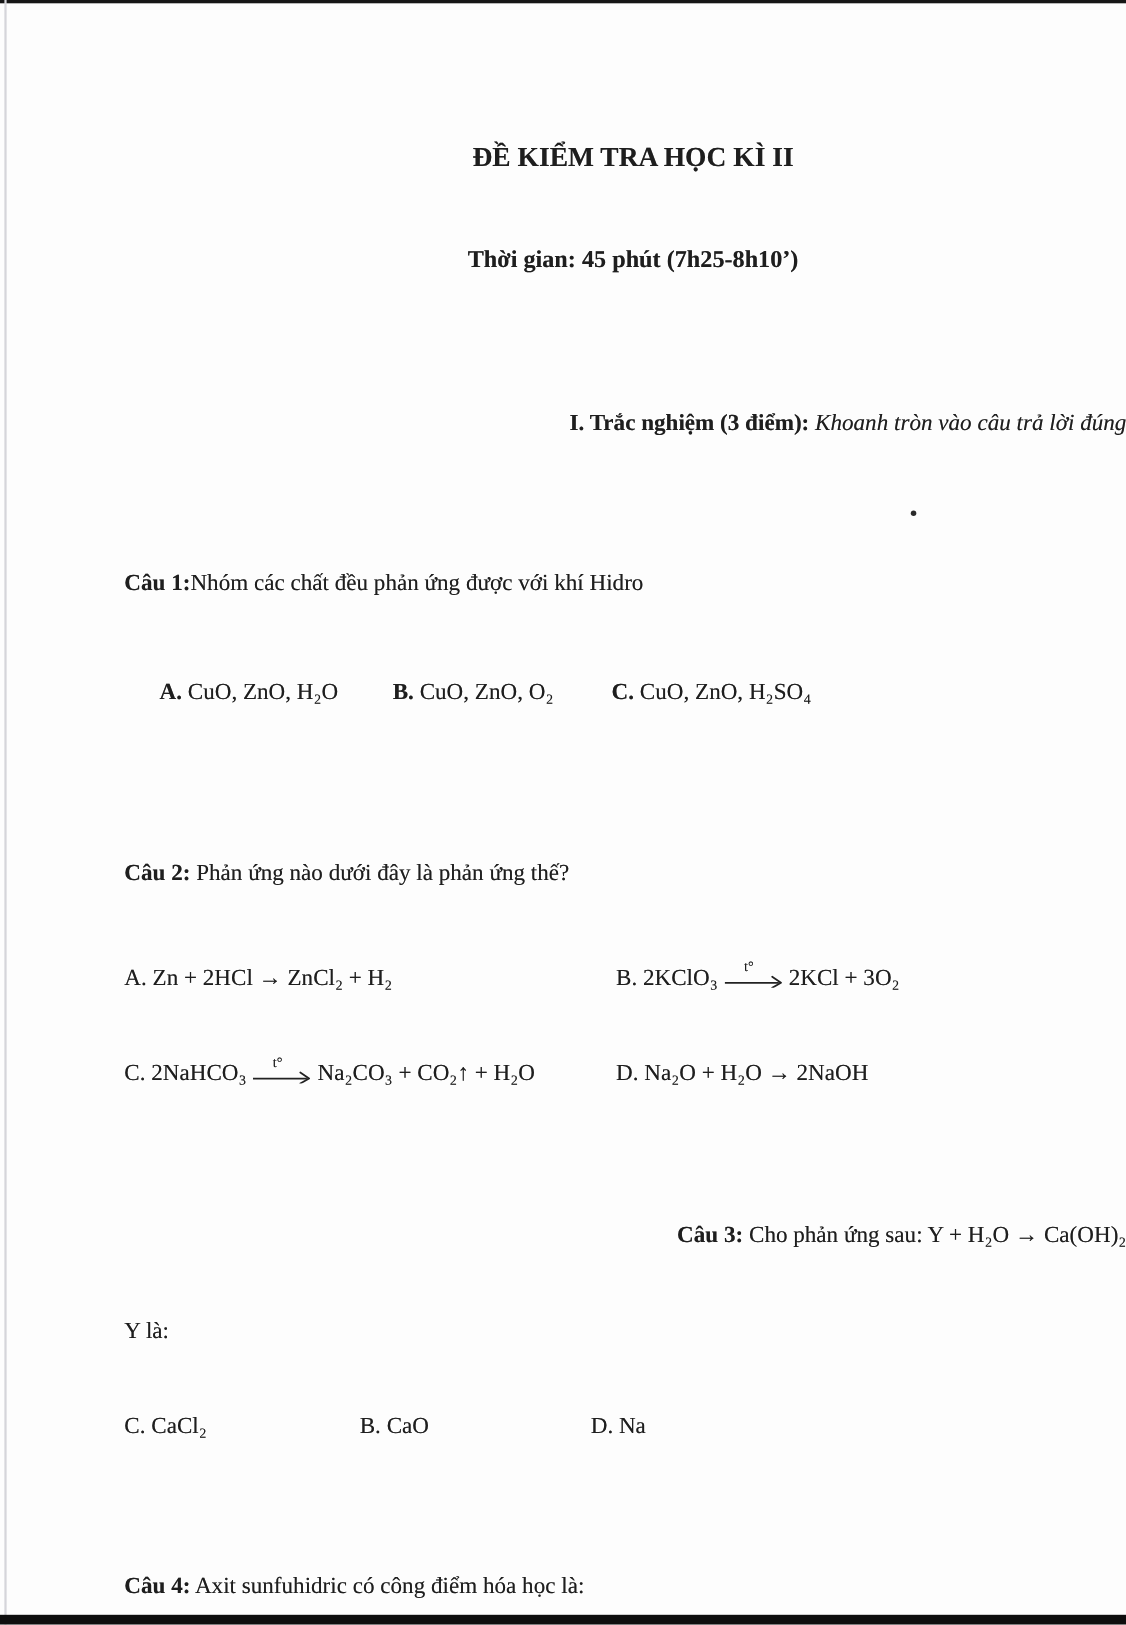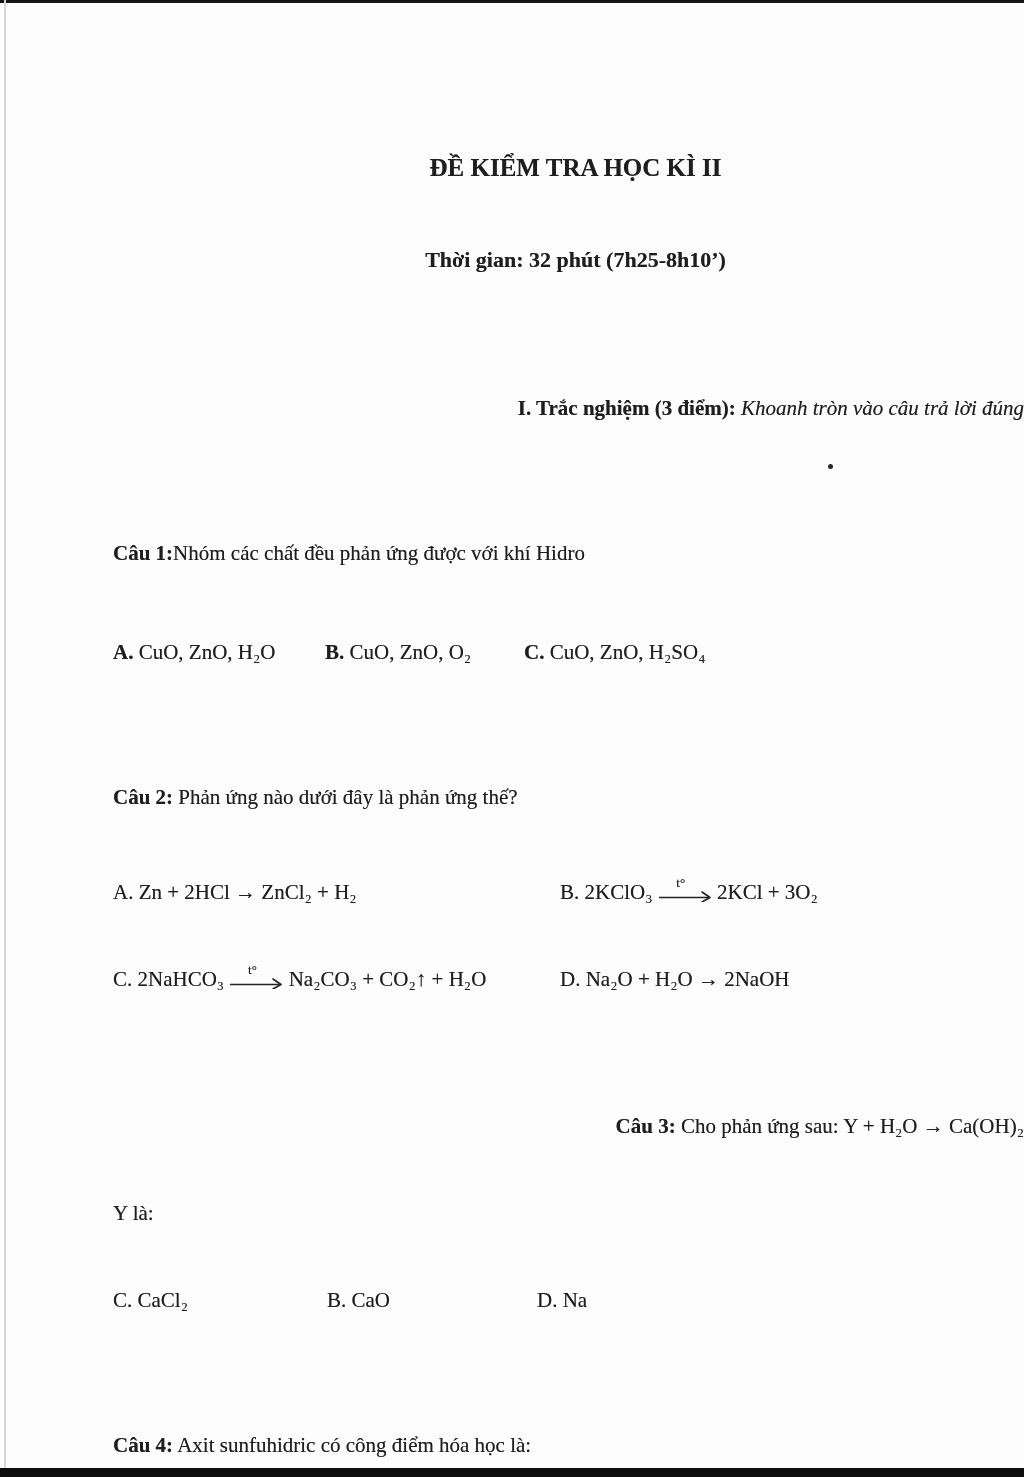--- a/index.html
+++ b/index.html
@@ -9,49 +9,49 @@
     font-family:"Liberation Serif","DejaVu Serif",serif;
     font-size:21px;line-height:29px;
     text-shadow:0 0 0.5px rgba(25,25,25,0.55);
   }
   .topbar{position:absolute;top:0;left:0;width:100%;height:3px;background:#161616;}
   .bottombar{position:absolute;bottom:0;left:0;width:100%;height:9px;background:#0e0e0e;}
   .leftline{position:absolute;top:0;left:4px;width:2px;height:100%;background:#d5d5da;}
   .doc{position:absolute;top:10px;left:113px;width:911px;white-space:pre;}
   .line{white-space:pre;}
   .center{text-align:center;padding-left:14px;}
-  .t-title{font-weight:bold;font-size:25px;line-height:36px;margin-top:24px;}
+  .t-title{font-weight:bold;font-size:25px;line-height:36px;}
   .t-time{font-weight:bold;font-size:22px;line-height:32px;}
   .h-sec{font-weight:bold;}
   .lbl{font-weight:bold;}
   .note{font-style:italic;}
   .row{display:grid;}
   .cols4{grid-template-columns:214px 210px 213px auto;}
   .cols4-q1{grid-template-columns:212px 199px 241px auto;}
   .cols2-q2{grid-template-columns:447px auto;}
   .boldk .k{font-weight:bold;}
   .opt{white-space:pre;}
   .tarrow{position:relative;display:inline-block;vertical-align:-3px;}
   .tarrow .albl{position:absolute;top:-11px;left:0;right:8px;text-align:center;font-size:13px;line-height:1;}
   .tarrow svg{display:block;}
-  .mt2{margin-top:2px;text-align:right;}.mt4{margin-top:0;}.mt8{margin-top:8px;}.mt12{margin-top:12px;}
+  .mt2{margin-top:2px;text-align:right;}.mt4{margin-top:20px;}.mt8{margin-top:8px;}.mt12{margin-top:12px;margin-left:32px;}
   .straydot{position:absolute;left:828px;top:464px;width:5px;height:5px;border-radius:50%;background:#2a2a2a;}
 </style>
 </head>
 <body>
 
 <div class="topbar"></div>
 <div class="leftline"></div>
 <div class="straydot"></div>
 
 <div class="doc">
 
   
   <div class="line center t-title">ĐỀ KIỂM TRA HỌC KÌ II</div>
-  <div class="line center t-time">Thời gian: 32 phút (7h25-8h10’)</div>
+  <div class="line center t-time">Thời gian: 45 phút (7h25-8h10’)</div>
 
   
   <div class="line mt2"><span class="h-sec">I. Trắc nghiệm (3 điểm):</span><i class="note"> Khoanh tròn vào câu trả lời đúng</i></div>
 
   
   <div class="line"><span class="lbl">Câu 1:</span><span>Nhóm các chất đều phản ứng được với khí Hidro</span></div>
   <div class="row cols4-q1 boldk mt12">
     <span class="opt"><span class="k">A.</span><span class="t"> CuO, ZnO, H₂O</span></span>
     <span class="opt"><span class="k">B.</span><span class="t"> CuO, ZnO, O₂</span></span>
     <span class="opt"><span class="k">C.</span><span class="t"> CuO, ZnO, H₂SO₄</span></span>

